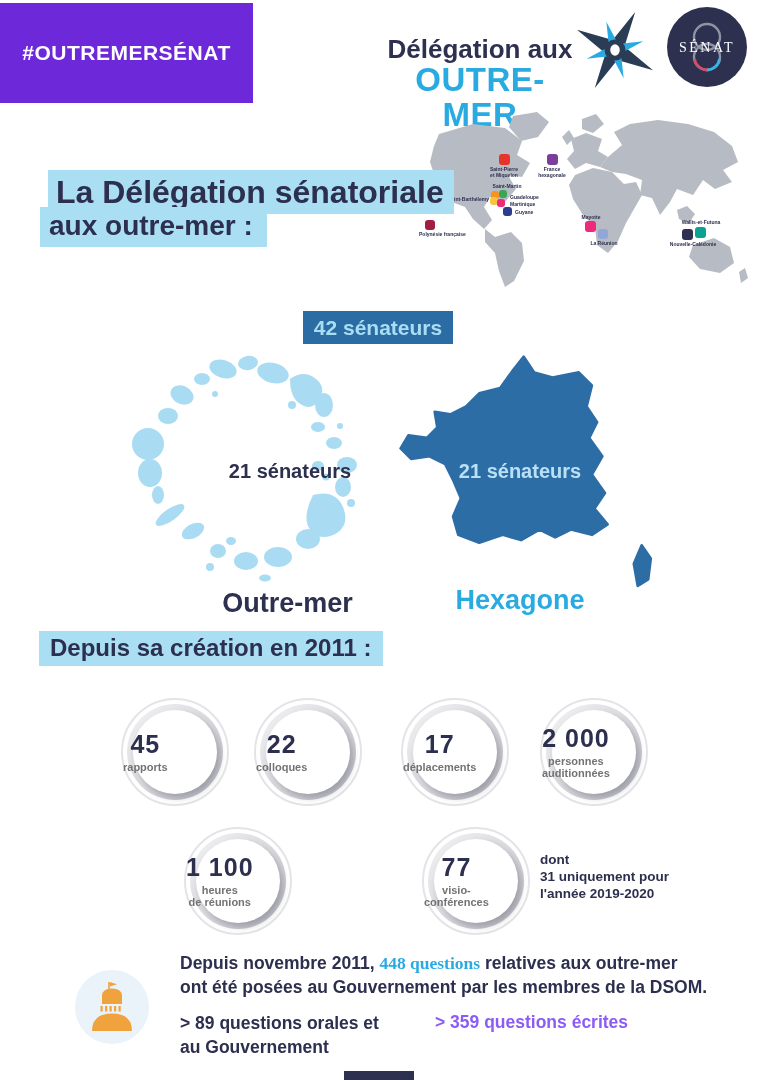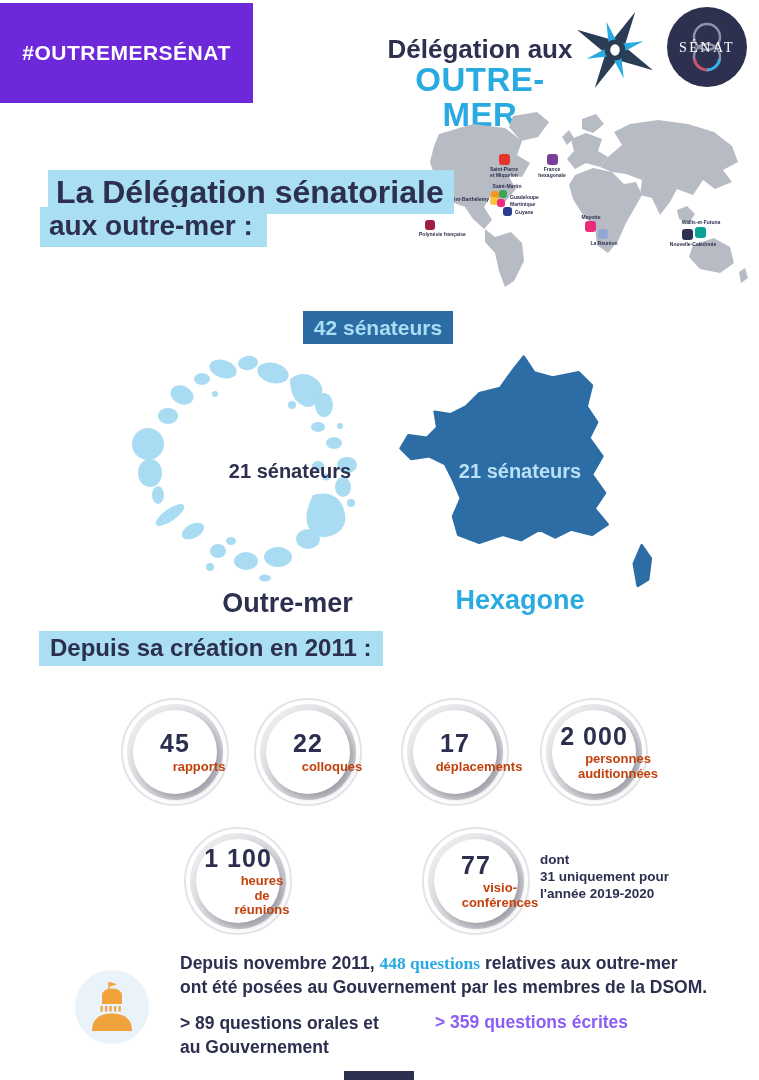--- a/index.html
+++ b/index.html
@@ -31,28 +31,28 @@
            display:flex;align-items:center;justify-content:center;}
   .badge42 span{color:#a9ddf3;font-weight:800;font-size:21px;}
 
   .count-dark{font-size:20px;font-weight:800;color:#2c2f4e;}
   .count-light{font-size:20px;font-weight:800;color:#b9e0f6;}
   .map-name-dark{font-size:27px;font-weight:800;color:#2d304f;}
   .map-name-cyan{font-size:27px;font-weight:800;color:#29abe2;}
 
   
   .stat{position:absolute;width:104px;height:104px;border-radius:50%;
-        background:#fff;border:2px solid #e4e4e8;display:flex;align-items:center;justify-content:center;}
+        background:#fff;border:2px solid #e4e4e8;display:flex;align-items:center;}
   .stat::before{content:"";position:absolute;inset:4px;border-radius:50%;
         background:linear-gradient(135deg,#f4f4f6 0%,#d7d7dc 55%,#bcbcc4 100%);}
   .stat::after{content:"";position:absolute;inset:10px;border-radius:50%;background:#fff;
         box-shadow:3px 4px 6px rgba(50,50,70,.28);}
   .stat .inner{position:relative;z-index:1;text-align:center;line-height:1.1;}
   .stat .val{font-size:25px;font-weight:800;color:#2c2f4e;letter-spacing:1px;}
-  .stat .lab{font-size:13px;font-weight:700;color:#c2410c;margin-top:2px;margin-left:48px;}
+  .stat .lab{font-size:11px;font-weight:700;color:#737373;margin-top:2px;}
 
   .stat-note{left:540px;top:852px;width:150px;font-size:13.5px;font-weight:700;
              color:#2c2f4e;line-height:1.25;}
 
   
   .q-circle{left:75px;top:970px;width:74px;height:74px;border-radius:50%;background:#eaf2fa;
             display:flex;align-items:center;justify-content:center;}
   .q-par{left:180px;top:952px;width:528px;font-size:17.5px;font-weight:700;line-height:1.35;color:#2c2f4e;}
   .q-par .cyan{color:#29abe2;font-weight:800;font-family:Liberation Serif, serif;}
   .q-oral{left:180px;top:1012px;width:250px;font-size:17.5px;font-weight:700;line-height:1.35;color:#2c2f4e;}

